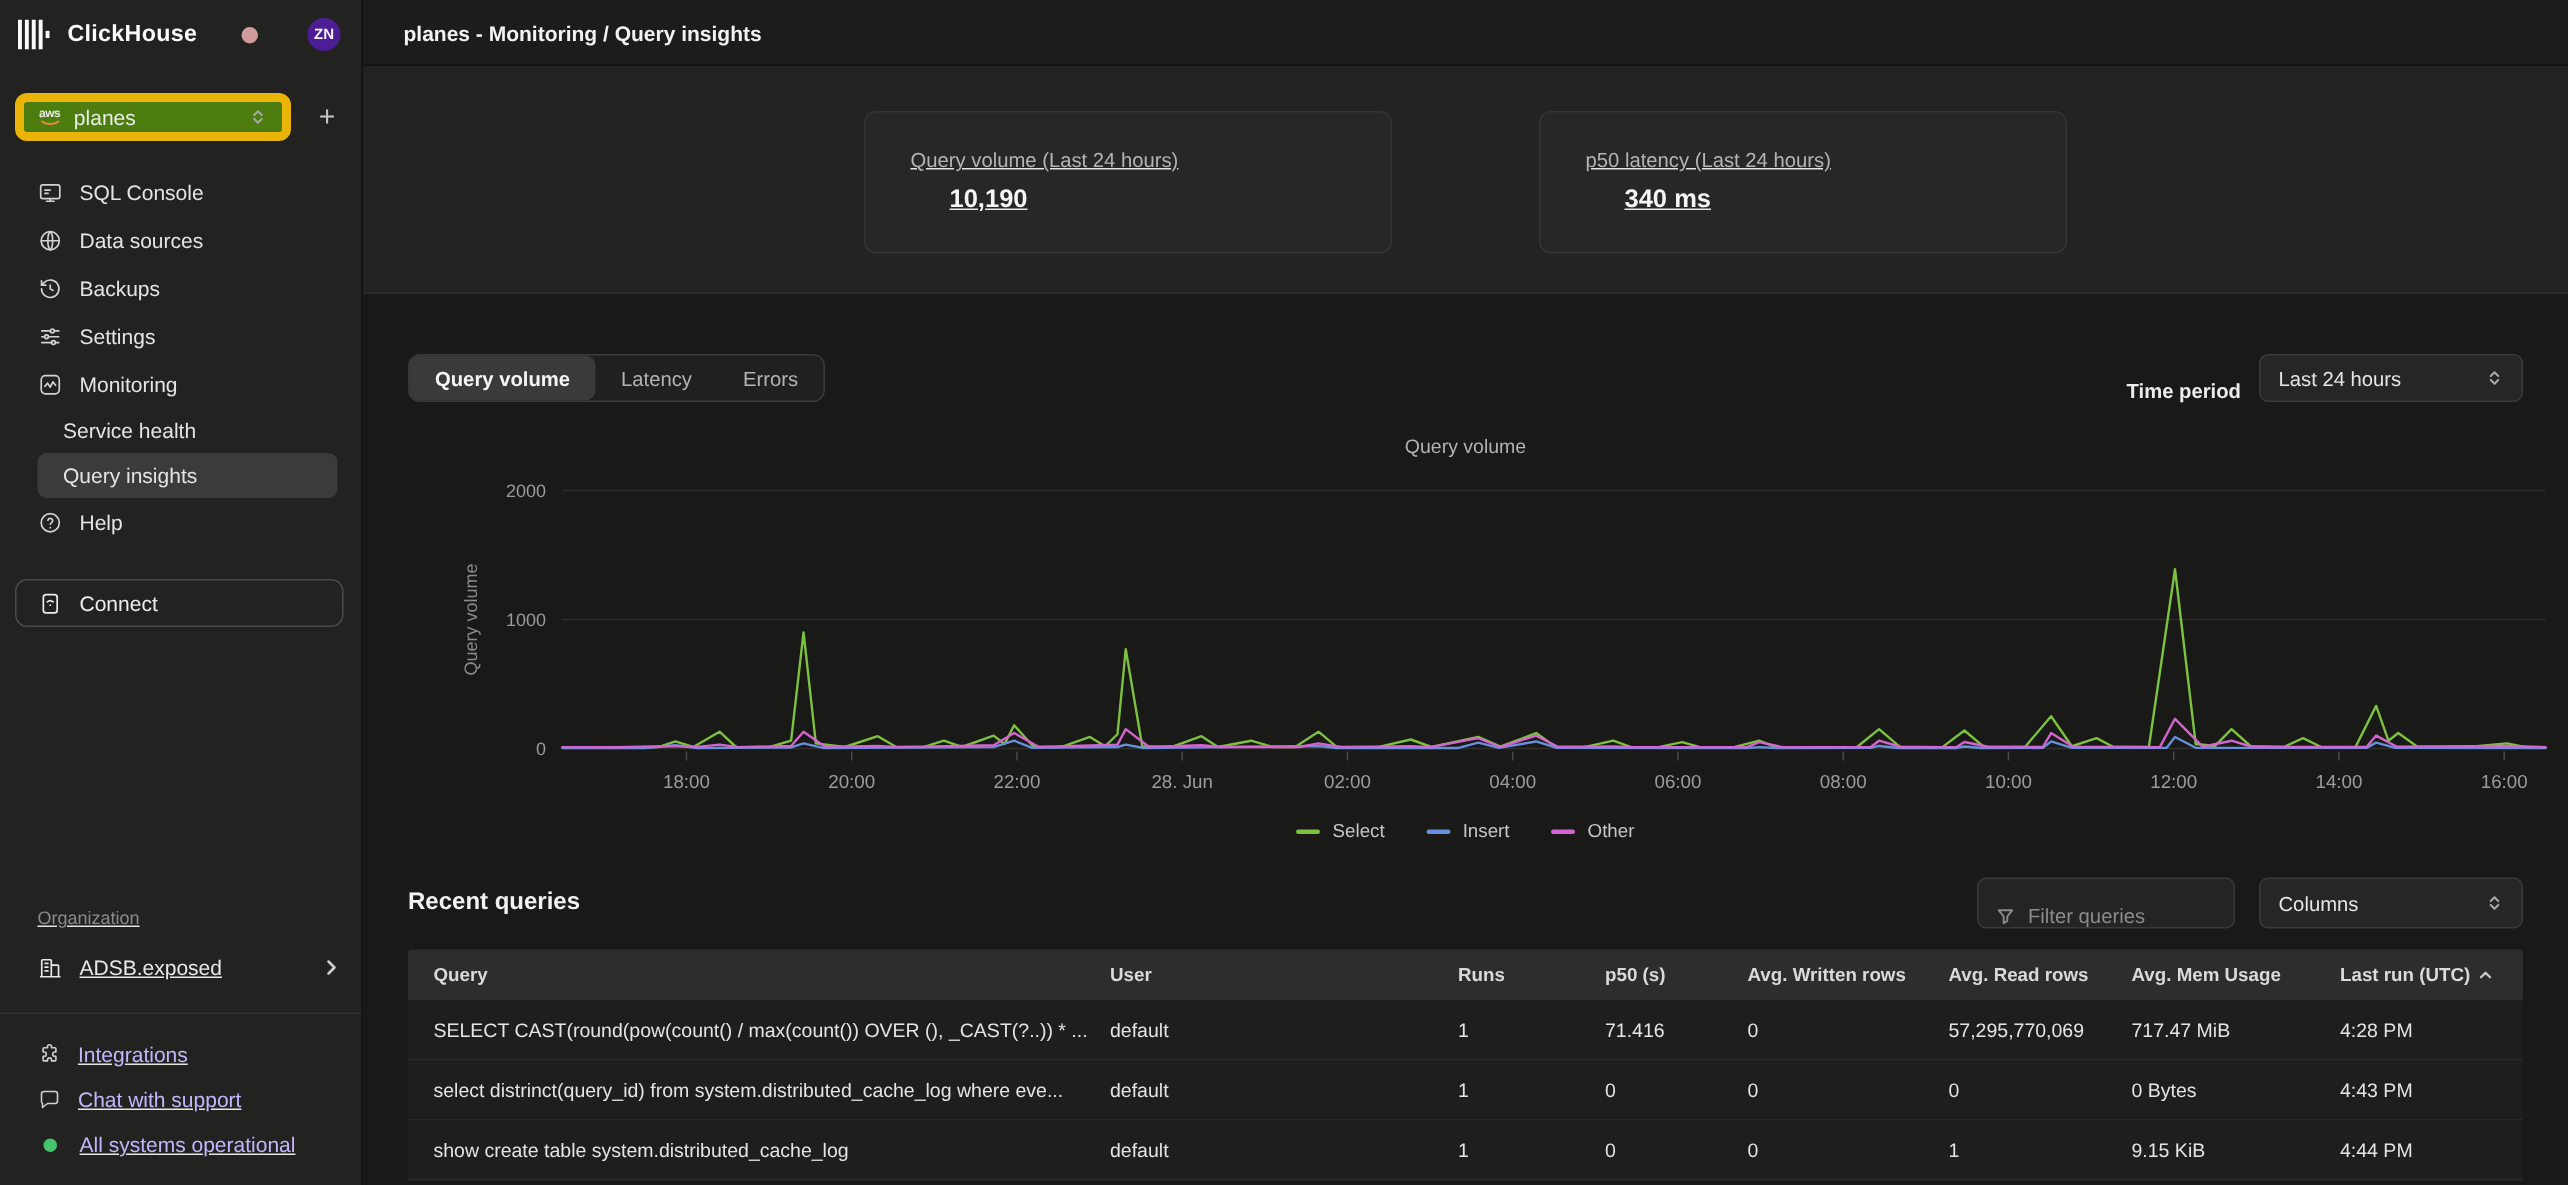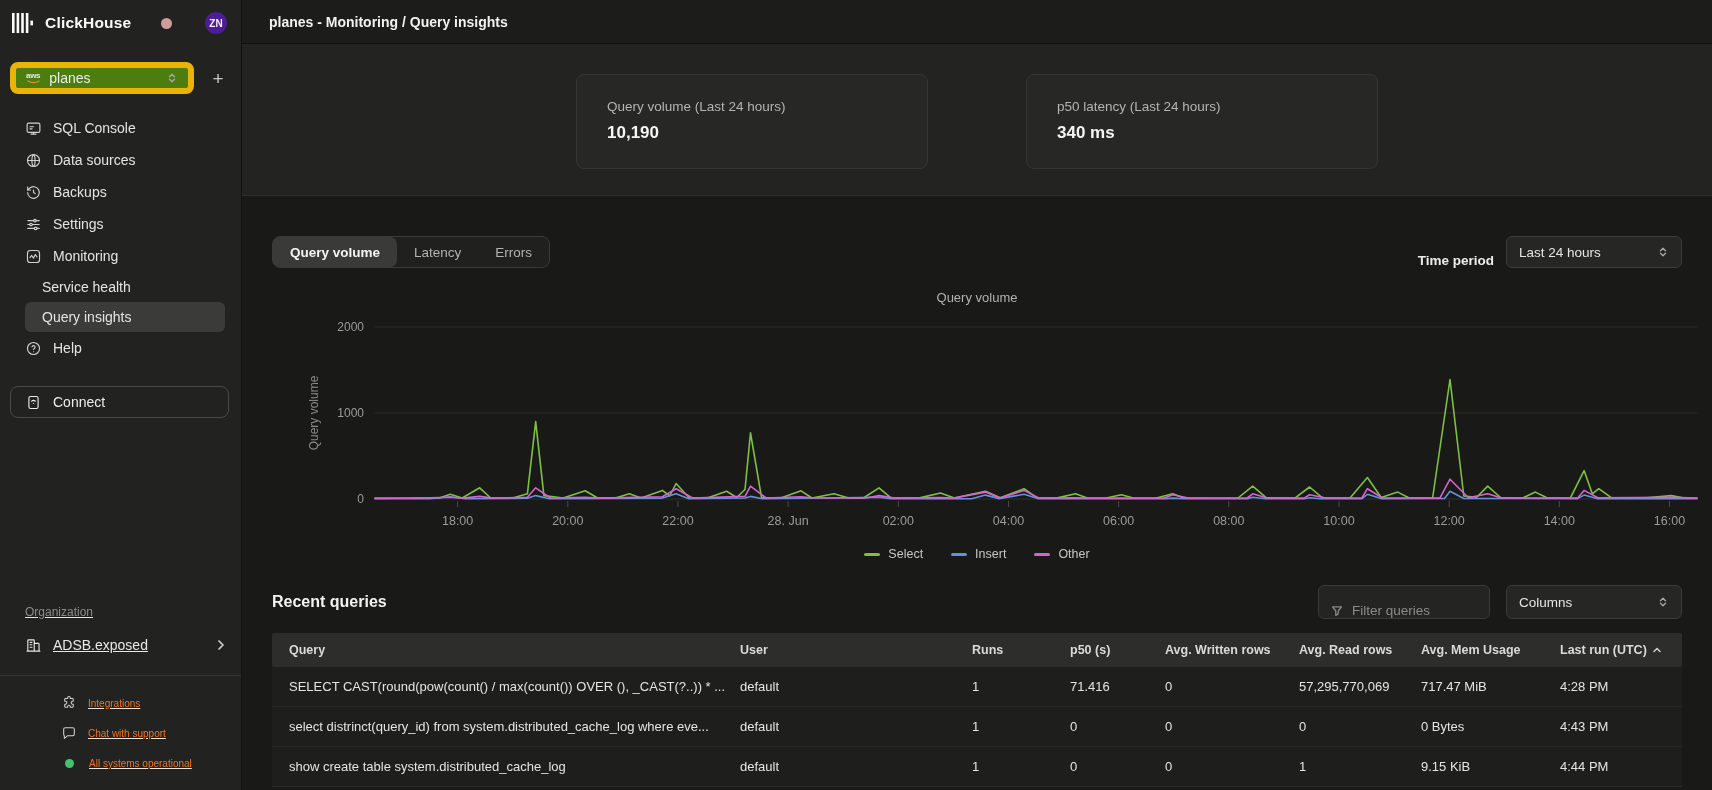--- a/index.html
+++ b/index.html
@@ -48,37 +48,37 @@
     background: transparent; color: #ececea; font-size: 14px; font-weight: 500;
     display: flex; align-items: center; gap: 11px; padding: 0 14px; cursor: pointer; }
   .sidebar-spacer { flex: 1; }
   .org-label { padding: 0 25px; font-size: 12px; color: #8b8b88; margin-bottom: 10px; }
   .org-item { display: flex; align-items: center; gap: 11px; padding: 0 14px 0 25px; height: 32px;
     font-size: 14px; font-weight: 500; color: #e8e8e5; cursor: pointer; }
   .org-item .chev-r { margin-left: auto; width: 12px; height: 12px; stroke: #cfcfcc; fill: none;
     stroke-width: 1.7; stroke-linecap: round; stroke-linejoin: round; }
   .sidebar-divider { border: none; border-top: 1px solid #343432; margin: 14px 0 12px 0; }
   .foot-item { display: flex; align-items: center; gap: 11px; padding: 0 14px 0 25px; height: 30px;
-    font-size: 10px; font-weight: 500; color: #f97316; cursor: pointer; margin-left: 36px; }
+    font-size: 14px; font-weight: 500; color: #c4b5fd; cursor: pointer; }
   .foot-item .icon { width: 16px; height: 16px; color: #cfcfcc; }
   .green-dot { width: 9px; height: 9px; border-radius: 50%; margin: 0 4px; }
   .sidebar-bottom { padding-bottom: 12px; text-decoration: underline; }
 
   
   .main { flex: 1; display: flex; flex-direction: column; min-width: 0; }
   .topbar { height: 44px; background: #1c1c1a; display: flex; align-items: center;
     padding: 0 27px; border-bottom: 1px solid #101010; }
   .topbar-title { font-size: 14px; font-weight: 700; color: #f2f2ef; }
 
   .stats-band { height: 152px; background: #232321; border-bottom: 1px solid #2e2e2c;
     display: flex; justify-content: center; align-items: flex-start; gap: 98px; padding-top: 30px; }
   .stat-card { width: 352px; height: 95px; background: #272725; border: 1px solid #353533;
-    border-radius: 8px; padding: 24px 47px 0 30px; }
+    border-radius: 8px; padding: 24px 47px 0 30px; text-decoration: underline; }
   .stat-label { font-size: 13.5px; color: #b4b4b1; }
-  .stat-value { margin-top: 9px; font-size: 17px; font-weight: 700; color: #f5f5f2; }
+  .stat-value { margin-top: 9px; font-size: 17px; font-weight: 700; color: #f5f5f2; margin-left: 26px; }
 
   .chart-section { padding: 0 30px; }
   .controls-row { margin-top: 40px; display: flex; align-items: center; justify-content: space-between; }
   .tab-group { display: flex; border: 1px solid #3a3a38; border-radius: 8px; background: #20201e; }
   .tab { height: 30px; padding: 0 17px; display: flex; align-items: center; font-size: 13.5px;
     color: #b3b3b0; cursor: pointer; border-radius: 7px; background: transparent; border: none; }
   .tab.active { background: #3a3a38; color: #f5f5f2; font-weight: 600; }
   .period-controls { display: flex; align-items: flex-end; gap: 12px; }
   .period-label { font-size: 13.5px; font-weight: 700; color: #ececea; }
   .select-box { width: 176px; height: 32px; background: #262624; border: 1px solid #3b3b39;

